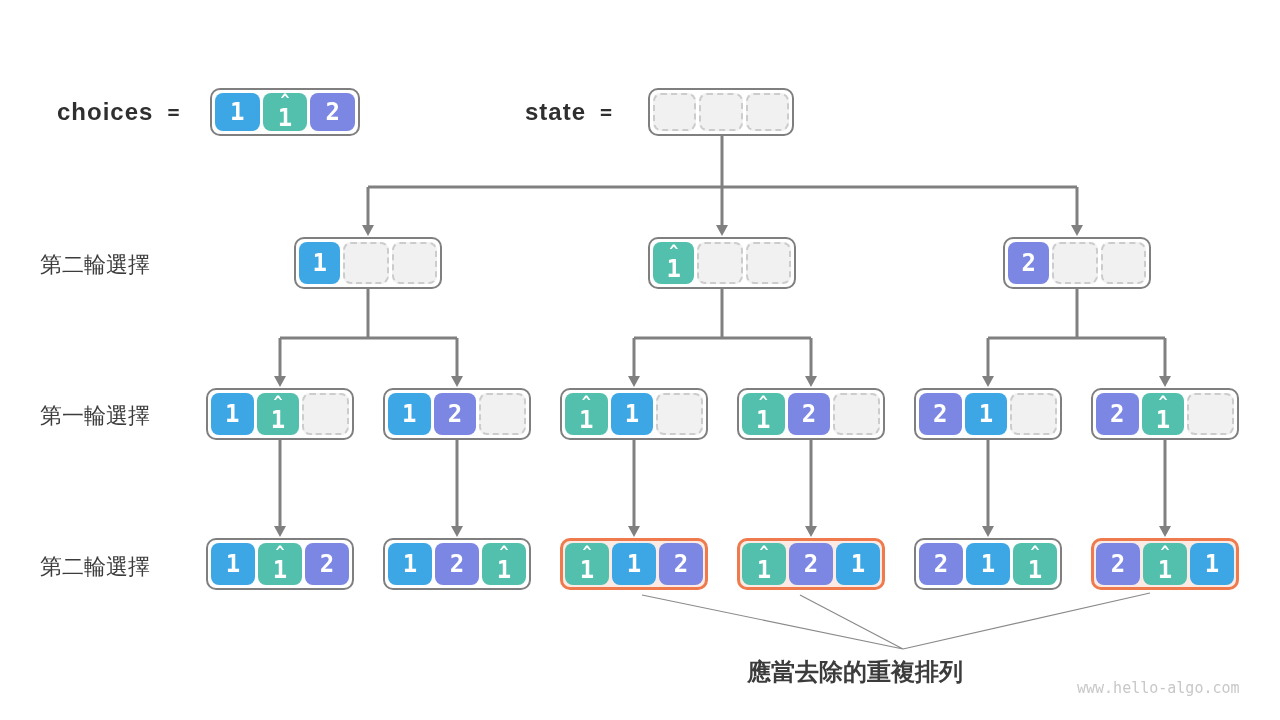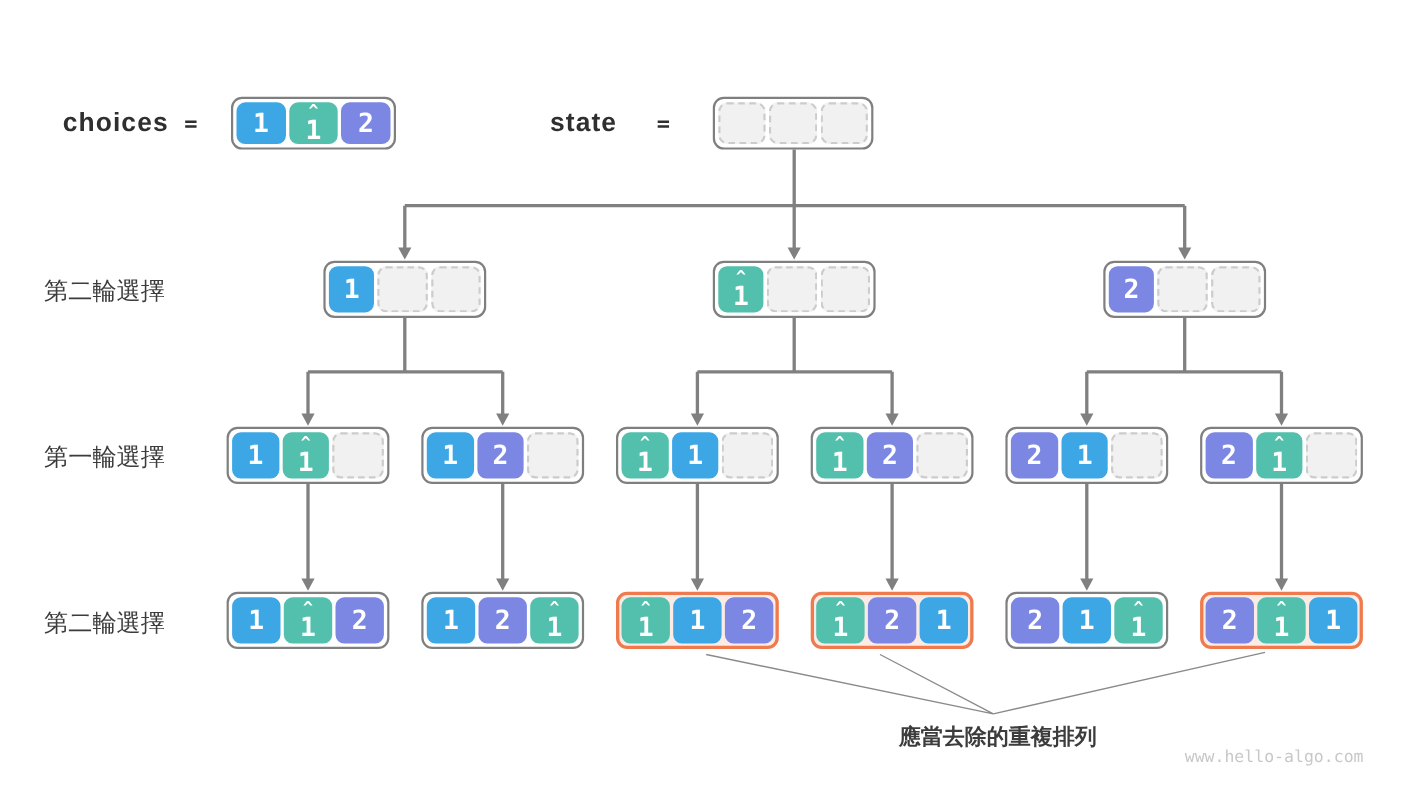--- a/index.html
+++ b/index.html
@@ -44,21 +44,21 @@
     font-family: Liberation Sans, sans-serif; font-weight: bold;
     font-size: 24px; color: #2f2f2f; letter-spacing: 1px;
   }
   .equals {
     font-family: "DejaVu Sans Mono", monospace; font-weight: bold;
     font-size: 20px; color: #2f2f2f; margin-left: 14px;
   }
   .row-label { position: absolute; font-size: 22px; color: var(--text); white-space: nowrap; }
   .annotation {
     position: absolute; left: 747px; top: 656px; width: 320px;
-    text-align: center; font-size: 20px; font-weight: bold; color: var(--text);
+    text-align: left; font-size: 24px; font-weight: bold; color: var(--text);
     white-space: nowrap;
   }
   .watermark {
     position: absolute; left: 1077px; top: 679px;
     font-family: "DejaVu Sans Mono", monospace; font-size: 15px;
     color: var(--watermark-color); white-space: nowrap;
   }
 </style>
 </head>
 <body>
@@ -97,21 +97,21 @@
     <g>
       <path class="thin" d="M642 595 L903 649 M800 595 L903 649 M1150 593 L903 649"></path>
     </g>
   </svg>
 
   <div class="hdr-group" style="left:57px; top:88px;">
     <span class="mono-label">choices</span>
     <span class="equals">=</span>
   </div>
 
-  <div class="hdr-group" style="left:500px; top:88px;gap:22px;">
+  <div class="hdr-group" style="left:525px; top:88px;">
     <span class="mono-label">state</span>
     <span class="equals">=</span>
   </div>
 
   <span class="row-label" style="left:40px; top:250px;">第二輪選擇</span>
   <span class="row-label" style="left:40px; top:401px;">第一輪選擇</span>
   <span class="row-label" style="left:40px; top:552px;">第二輪選擇</span>
 
   <div class="annotation">應當去除的重複排列</div>
   <div class="watermark">www.hello-algo.com</div>

